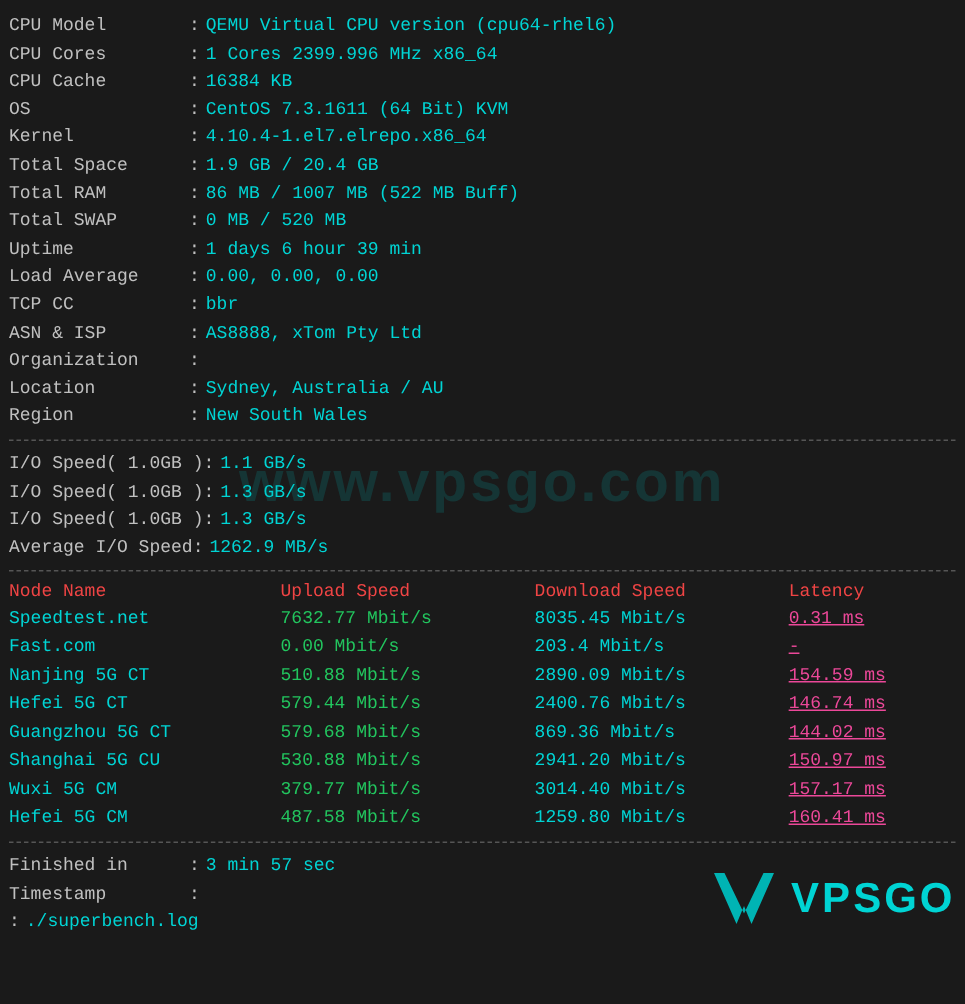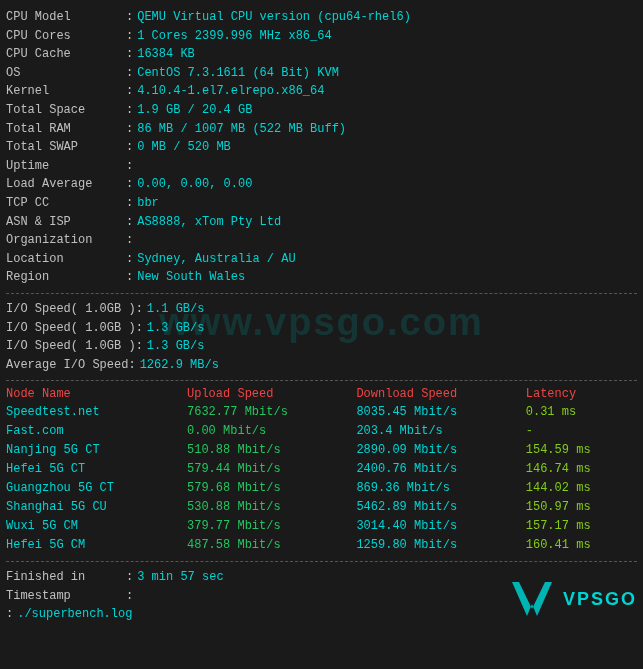--- a/index.html
+++ b/index.html
@@ -63,35 +63,35 @@
       font-size: 12px;
     }
     .net-table td {
       padding: 0 4px 1px 0;
       font-size: 12px;
       line-height: 1.5;
     }
     .td-node { color: #00d4d4; }
     .td-upload { color: #22c55e; }
     .td-download { color: #00d4d4; }
-    .td-latency { color: #84cc16; }
+    .td-latency { color: #ec4899; text-decoration: underline; }
     
     .footer-logo {
       display: flex;
       align-items: center;
       justify-content: flex-end;
       margin-top: 4px;
     }
     .logo-v {
       width: 50px;
       height: 50px;
       margin-right: 6px;
     }
     .logo-text {
-      font-size: 18px;
+      font-size: 28px;
       font-weight: bold;
       color: #00d4d4;
       font-family: Arial, sans-serif;
       letter-spacing: 2px;
     }
     .footer-rows {
       flex: 1;
     }
   </style>
 </head>
@@ -134,20 +134,21 @@
       <span class="value-cyan">86 MB / 1007 MB (522 MB Buff)</span>
     </div>
     <div class="row">
       <span class="label">Total SWAP</span>
       <span class="colon">:</span>
       <span class="value-cyan">0 MB / 520 MB</span>
     </div>
     <div class="row">
       <span class="label">Uptime</span>
       <span class="colon">:</span>
+      <span class="value-cyan">1 days 6 hour 39 min</span>
     </div>
     <div class="row">
       <span class="label">Load Average</span>
       <span class="colon">:</span>
       <span class="value-cyan">0.00, 0.00, 0.00</span>
     </div>
     <div class="row">
       <span class="label">TCP CC</span>
       <span class="colon">:</span>
       <span class="value-cyan">bbr</span>
@@ -238,21 +239,21 @@
         </tr>
         <tr>
           <td class="td-node">Guangzhou 5G CT</td>
           <td class="td-upload">579.68 Mbit/s</td>
           <td class="td-download">869.36 Mbit/s</td>
           <td class="td-latency">144.02 ms</td>
         </tr>
         <tr>
           <td class="td-node">Shanghai 5G CU</td>
           <td class="td-upload">530.88 Mbit/s</td>
-          <td class="td-download">5462.89 Mbit/s</td>
+          <td class="td-download">2941.20 Mbit/s</td>
           <td class="td-latency">150.97 ms</td>
         </tr>
         <tr>
           <td class="td-node">Wuxi 5G CM</td>
           <td class="td-upload">379.77 Mbit/s</td>
           <td class="td-download">3014.40 Mbit/s</td>
           <td class="td-latency">157.17 ms</td>
         </tr>
         <tr>
           <td class="td-node">Hefei 5G CM</td>

